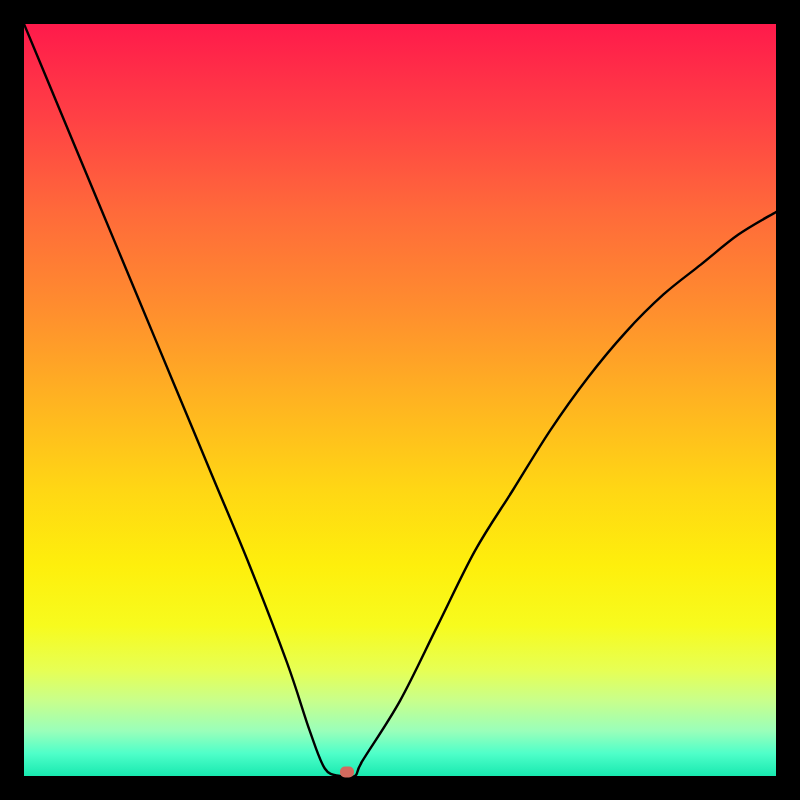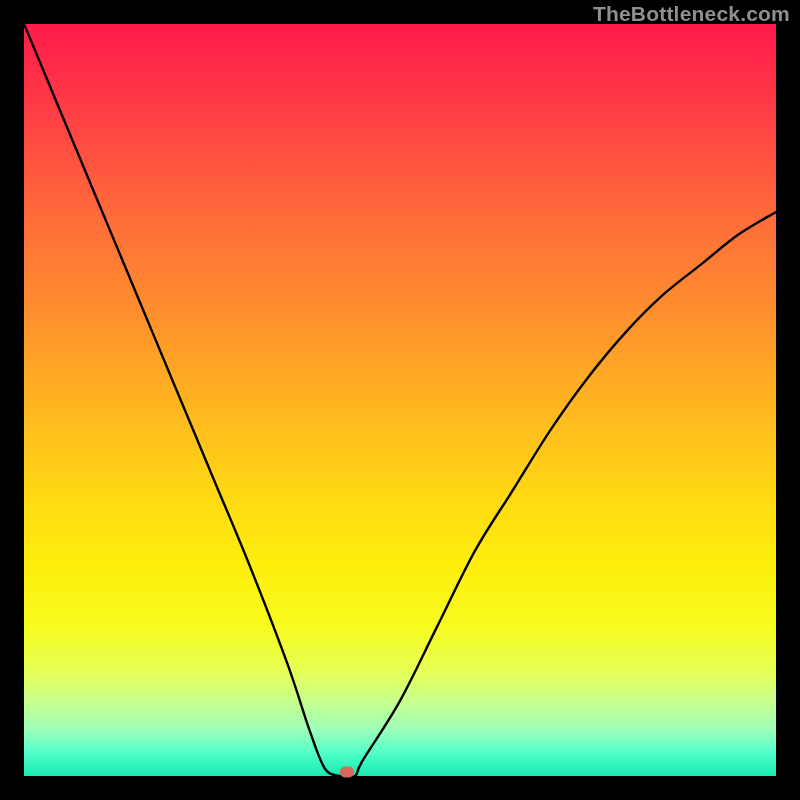--- a/index.html
+++ b/index.html
@@ -53,20 +53,19 @@
     height: 11px;
     border-radius: 5px;
     background: #d46a5e;
     transform: translate(-50%, -50%);
   }
 </style>
 </head>
 <body>
 
 <div class="frame">
-  <div class="watermark">TheBottleneck.com</div>
   <div class="plot-area">
     <svg class="curve" viewBox="0 0 752 752" preserveAspectRatio="none">
       <path id="curvePath" fill="none" stroke="#000" stroke-width="2.4" stroke-linecap="round" stroke-linejoin="round" d="M 0 0 C 6.266666666666667 15.040000000000001 25.06666666666667 60.16000000000001 37.6 90.24000000000001 C 50.13333333333333 120.32000000000001 62.66666666666667 150.40000000000003 75.2 180.48000000000002 C 87.73333333333333 210.56 100.26666666666667 240.64 112.8 270.71999999999997 C 125.33333333333333 300.79999999999995 137.86666666666667 330.88 150.4 360.96 C 162.93333333333334 391.03999999999996 175.46666666666667 421.12 188 451.2 C 200.53333333333333 481.28 213.06666666666666 510.10666666666657 225.6 541.4399999999999 C 238.13333333333333 572.7733333333333 253.17333333333332 611.6266666666667 263.2 639.2 C 273.22666666666663 666.7733333333334 279.49333333333334 689.3333333333334 285.76 706.88 C 292.02666666666664 724.4266666666666 295.7866666666667 736.96 300.8 744.48 C 305.81333333333333 752 310.82666666666665 750.7466666666667 315.84 752 C 320.8533333333333 753.2533333333333 327.12 754.5066666666667 330.88 752 C 334.64 749.4933333333333 330.88000000000005 749.4933333333333 338.40000000000003 736.96 C 345.92 724.4266666666667 363.4666666666667 699.3599999999999 376 676.8 C 388.5333333333333 654.24 401.0666666666667 626.6666666666667 413.6 601.6 C 426.1333333333333 576.5333333333333 438.66666666666663 548.96 451.2 526.4 C 463.73333333333335 503.84 476.26666666666665 486.29333333333335 488.8 466.24 C 501.33333333333337 446.18666666666667 513.8666666666667 424.88 526.4 406.08 C 538.9333333333333 387.28 551.4666666666667 369.73333333333335 564 353.44 C 576.5333333333333 337.14666666666665 589.0666666666667 322.10666666666674 601.6 308.32000000000005 C 614.1333333333333 294.53333333333336 626.6666666666666 282 639.1999999999999 270.71999999999997 C 651.7333333333332 259.43999999999994 664.2666666666668 250.66666666666663 676.8000000000001 240.64 C 689.3333333333334 230.61333333333334 701.8666666666667 219.3333333333334 714.4 210.56000000000006 C 726.9333333333333 201.78666666666672 745.7333333333333 191.76000000000002 752 188"></path>
     </svg>
     <div class="marker" id="marker" style="left: 323.36px; top: 748.24px;"></div>
   </div>
 </div>
 
 </body></html>

